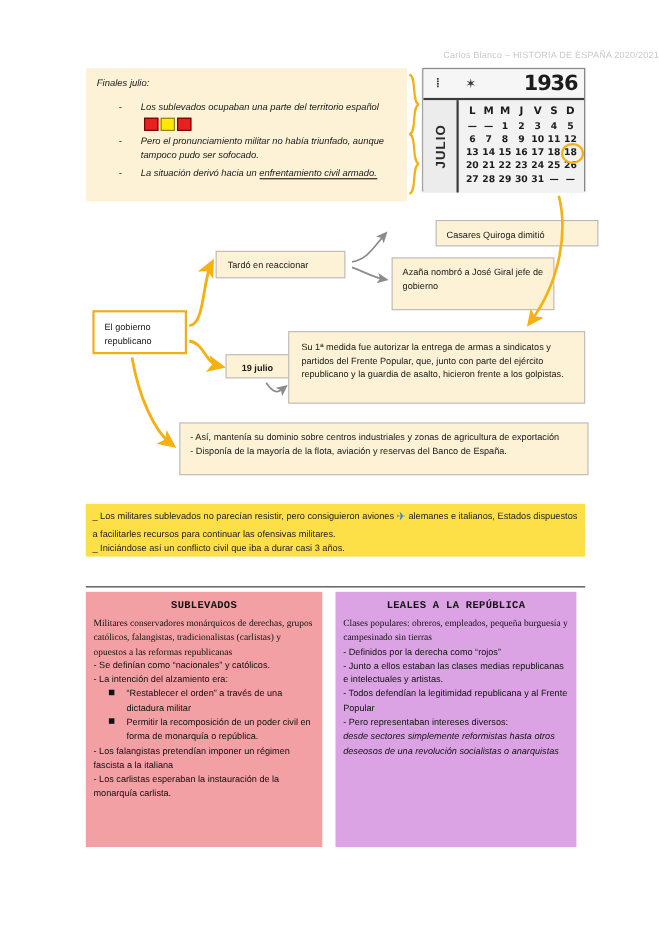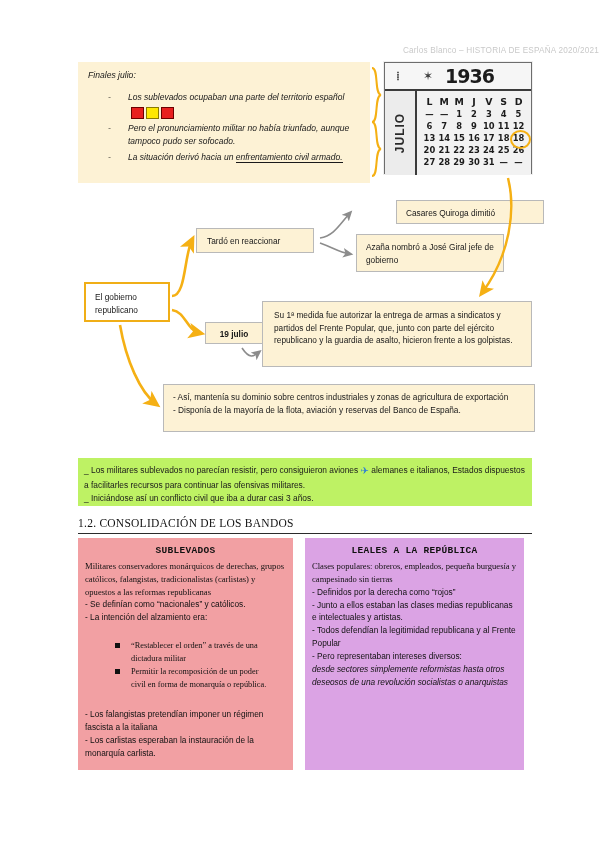--- a/index.html
+++ b/index.html
@@ -77,21 +77,21 @@
     display:flex;align-items:center;
     position:relative;
   }
   #cal-top .holes{
     width:26px;text-align:center;font-size:11px;color:#3a3a3a;font-weight:bold;
   }
   #cal-top .star{
     width:34px;text-align:center;font-size:12px;color:#3b3b3b;
   }
   #cal-year{
-    flex:1;text-align:left;padding-right:6px;
+    flex:1;text-align:right;padding-right:6px;
     font-family:"DejaVu Sans", sans-serif;
     font-size:19px;font-weight:bold;color:#1c1c1c;letter-spacing:-1px;
   }
   #cal-body{display:flex;height:84px;background:#f2f2f2;}
   #cal-month{
     width:30px;border-right:2px solid #3b3b3b;
     display:flex;align-items:center;justify-content:center;
     background:#ececec;
   }
   #cal-month span{
@@ -112,30 +112,30 @@
   td.circled{position:relative;}
   td.circled::after{
     content:"";position:absolute;left:50%;top:50%;
     width:17px;height:15px;margin-left:-8.5px;margin-top:-8px;
     border:2px solid #f5b014;border-radius:50%;
   }
 
   
   #box-tardo   {left:196px;top:228px;width:118px;height:25px;padding:6px 0 0 10px;}
   #box-casares {left:356px;top:200px;width:148px;height:24px;padding:6px 0 0 9px;margin-left:40px;}
-  #box-azana   {left:356px;top:234px;width:148px;height:38px;padding:6px 0 0 9px;}
+  #box-azana   {left:356px;top:234px;width:148px;height:48px;padding:6px 0 0 9px;}
   #box-gob     {left:84px;top:282px;width:86px;height:40px;padding:7px 0 0 9px;}
   #box-19jul   {left:205px;top:322px;width:58px;height:22px;padding:5px 0 0 0;text-align:center;font-weight:bold;}
   #box-medida  {left:262px;top:301px;width:270px;height:66px;padding:7px 10px 0 11px;}
   #box-dominio {left:163px;top:384px;width:372px;height:48px;padding:6px 10px 0 9px;}
 
   
   #highlight{
     position:absolute;left:78px;top:458px;width:454px;height:48px;
-    background:#bef264;
+    background:#fde047;
     padding:5px 6px 0 6px;box-sizing:border-box;
     font-size:8.4px;line-height:1.58;
   }
   .plane{display:inline-block;color:#2d7fd4;font-size:10px;vertical-align:-1px;}
 
   
   #section-head{
     position:absolute;left:78px;top:517px;width:454px;
     font-family:"Liberation Serif", serif;
     font-size:11.5px;letter-spacing:.25px;color:#111;
@@ -152,21 +152,21 @@
   }
   #bando-sublevados{left:78px;width:215px;height:232px;background:#f2a0a3;}
   #bando-leales    {left:305px;width:219px;height:232px;background:#dba3e4;}
   .bando h4{
     margin:0 0 1px 0;text-align:center;
     font-family:Liberation Mono, monospace;
     font-size:9.5px;font-weight:bold;letter-spacing:.3px;
   }
   .serif{font-family:"Liberation Serif", serif;font-size:8.6px;line-height:1.5;}
   .bando p{margin:0;}
-  .bullets{margin:16px;padding:0;list-style:none;font-family:Liberation Serif, serif;}
+  .bullets{margin:0;padding:0;list-style:none;}
   .bullets li{
     position:relative;padding-left:30px;margin:0;
   }
   .bullets li .sq{
     position:absolute;left:14px;top:3px;width:5px;height:5px;background:#111;
   }
   .ital{font-style:italic;}
 
   
   #arrows{position:absolute;left:0;top:0;width:599px;height:848px;pointer-events:none;}
@@ -310,21 +310,20 @@
     <path d="M508,178 C516,210 510,255 482,293" fill="none" stroke="#f5b014" stroke-width="2.4" marker-end="url(#ah-gold)"></path>
   </svg>
 
   <div id="highlight">
     <span>_ Los militares sublevados no parecían resistir, pero consiguieron aviones</span>
     <span class="plane">✈</span>
     <span>alemanes e italianos, Estados dispuestos a facilitarles recursos para continuar las ofensivas militares.</span>
     <div>_ Iniciándose así un conflicto civil que iba a durar casi 3 años.</div>
   </div>
 
-  <div id="section-head">1.2. CONSOLIDACIÓN DE LOS BANDOS</div>
   <div id="section-rule"></div>
 
   <div class="bando" id="bando-sublevados">
     <h4>SUBLEVADOS</h4>
     <p class="serif">Militares conservadores monárquicos de derechas, grupos católicos, falangistas, tradicionalistas (carlistas) y opuestos a las reformas republicanas</p>
     <p>- Se definían como “nacionales” y católicos.</p>
     <p>- La intención del alzamiento era:</p>
     <ul class="bullets">
       <li><span class="sq"></span><span>“Restablecer el orden” a través de una dictadura militar</span></li>
       <li><span class="sq"></span><span>Permitir la recomposición de un poder civil en forma de monarquía o república.</span></li>

